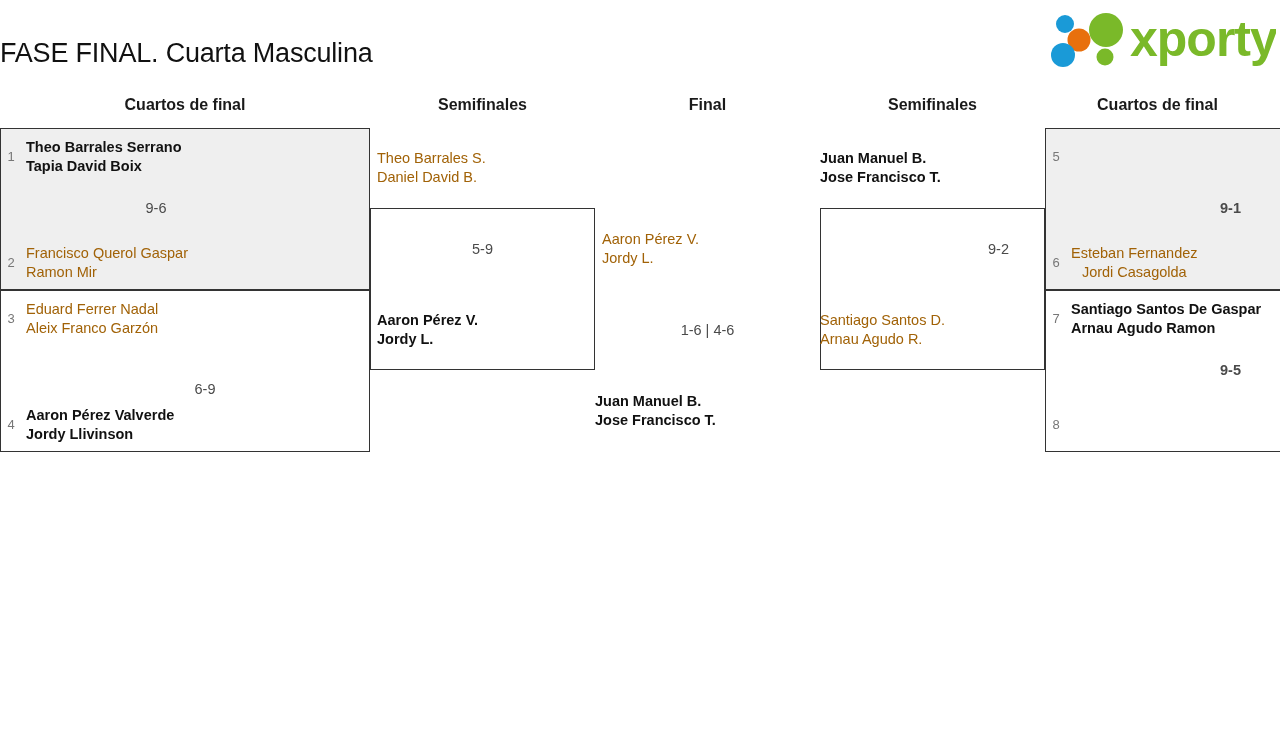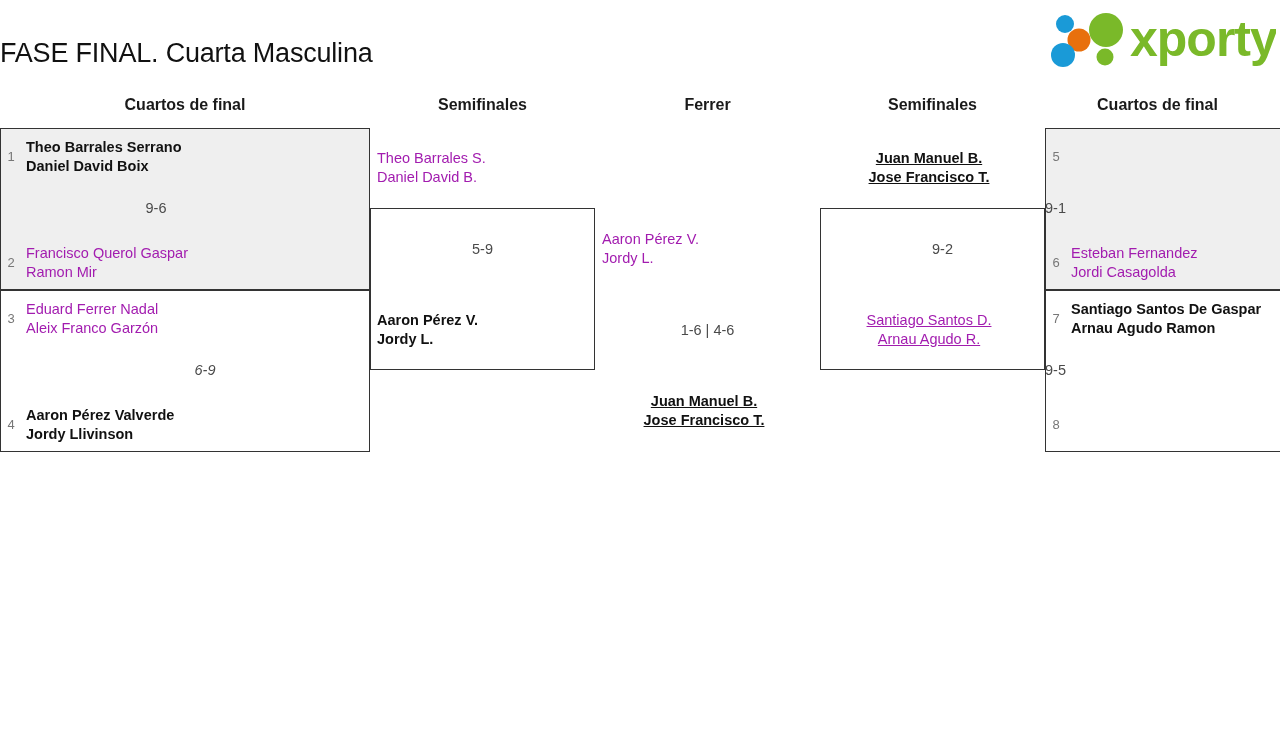--- a/index.html
+++ b/index.html
@@ -30,34 +30,34 @@
 
   
   .box{position:absolute;box-sizing:border-box;border:1.6px solid #333;}
   .box.gray{background:#efefef;}
   .box.white{background:#ffffff;}
 
   
   .pl{position:absolute;font-size:14.5px;line-height:19px;white-space:nowrap;}
   .pl .n1,.pl .n2{display:block;}
   .pl.win{font-weight:700;color:#111;}
-  .pl.los{font-weight:400;color:#a21caf;}
-  .pl.ralign{text-align:center;text-decoration:underline;}
+  .pl.los{font-weight:400;color:#a16207;}
+  .pl.ralign{text-align:left;}
 
   .seed{
     position:absolute;font-size:13px;color:#777;font-weight:400;
     line-height:19px;width:18px;text-align:center;
   }
 
   .score{
     position:absolute;font-size:14.5px;color:#4a4a4a;
     white-space:nowrap;font-weight:400;
   }
   .score.c{text-align:center;}
-  .score.r{}
+  .score.r{text-align:right;font-weight:bold;}
 </style>
 </head>
 <body>
 
 <div id="stage">
 
   <div class="title">
     <span class="l2">FASE FINAL. Cuarta Masculina</span>
   </div>
 
@@ -69,44 +69,44 @@
         <circle cx="17" cy="49" r="12" fill="#1a9ad7"></circle>
         <circle cx="60" cy="24" r="17" fill="#7ab929"></circle>
         <circle cx="59" cy="51" r="8.5" fill="#7ab929"></circle>
       </g>
       <text x="84" y="50" font-family="Liberation Sans, sans-serif" font-size="50" font-weight="700" fill="#7ab929" letter-spacing="-1">xporty</text>
     </svg>
   </div>
 
   <div class="colhead" style="left:0;width:370px;">Cuartos de final</div>
   <div class="colhead" style="left:370px;width:225px;">Semifinales</div>
-  <div class="colhead" style="left:595px;width:225px;">Ferrer</div>
+  <div class="colhead" style="left:595px;width:225px;">Final</div>
   <div class="colhead" style="left:820px;width:225px;">Semifinales</div>
   <div class="colhead" style="left:1045px;width:225px;">Cuartos de final</div>
 
   <div class="box gray" style="left:0;top:128px;width:370px;height:162px;"></div>
   <div class="seed" style="left:2px;top:147px;">1</div>
   <div class="pl win" style="left:26px;top:138px;">
     <span class="n1">Theo Barrales Serrano</span>
-    <span class="n2">Daniel David Boix</span>
+    <span class="n2">Tapia David Boix</span>
   </div>
   <div class="score c" style="left:0;top:200px;width:312px;">9-6</div>
   <div class="seed" style="left:2px;top:253px;">2</div>
   <div class="pl los" style="left:26px;top:244px;">
     <span class="n1">Francisco Querol Gaspar</span>
     <span class="n2">Ramon Mir</span>
   </div>
 
   <div class="box white" style="left:0;top:290px;width:370px;height:162px;"></div>
   <div class="seed" style="left:2px;top:309px;">3</div>
   <div class="pl los" style="left:26px;top:300px;">
     <span class="n1">Eduard Ferrer Nadal</span>
     <span class="n2">Aleix Franco Garzón</span>
   </div>
-  <div class="score c" style="left:0;top:362px;width:410px;font-style:italic;">6-9</div>
+  <div class="score c" style="left:0;top:381px;width:410px;">6-9</div>
   <div class="seed" style="left:2px;top:415px;">4</div>
   <div class="pl win" style="left:26px;top:406px;">
     <span class="n1">Aaron Pérez Valverde</span>
     <span class="n2">Jordy Llivinson</span>
   </div>
 
   <div class="box white" style="left:370px;top:208px;width:225px;height:162px;"></div>
   <div class="pl los" style="left:377px;top:149px;">
     <span class="n1">Theo Barrales S.</span>
     <span class="n2">Daniel David B.</span>
@@ -125,31 +125,31 @@
   <div class="pl win ralign" style="left:595px;top:392px;width:218px;">
     <span class="n1">Juan Manuel B.</span>
     <span class="n2">Jose Francisco T.</span>
   </div>
 
   <div class="box white" style="left:820px;top:208px;width:225px;height:162px;"></div>
   <div class="pl win ralign" style="left:820px;top:149px;width:218px;">
     <span class="n1">Juan Manuel B.</span>
     <span class="n2">Jose Francisco T.</span>
   </div>
-  <div class="score c" style="left:812px;top:241px;width:215px;padding-left:23px;">9-2</div>
+  <div class="score c" style="left:868px;top:241px;width:215px;padding-left:23px;">9-2</div>
   <div class="pl los ralign" style="left:820px;top:311px;width:218px;">
     <span class="n1">Santiago Santos D.</span>
     <span class="n2">Arnau Agudo R.</span>
   </div>
 
   <div class="box gray" style="left:1045px;top:128px;width:250px;height:162px;"></div>
   <div class="seed" style="left:1047px;top:147px;">5</div>
   <div class="score r" style="left:1045px;top:200px;width:196px;">9-1</div>
   <div class="seed" style="left:1047px;top:253px;">6</div>
-  <div class="pl los" style="left:1071px;top:244px;">
+  <div class="pl los" style="left:1071px;top:244px;text-align:center;">
     <span class="n1">Esteban Fernandez</span>
     <span class="n2">Jordi Casagolda</span>
   </div>
 
   <div class="box white" style="left:1045px;top:290px;width:250px;height:162px;"></div>
   <div class="seed" style="left:1047px;top:309px;">7</div>
   <div class="pl win" style="left:1071px;top:300px;">
     <span class="n1">Santiago Santos De Gaspar</span>
     <span class="n2">Arnau Agudo Ramon</span>
   </div>

